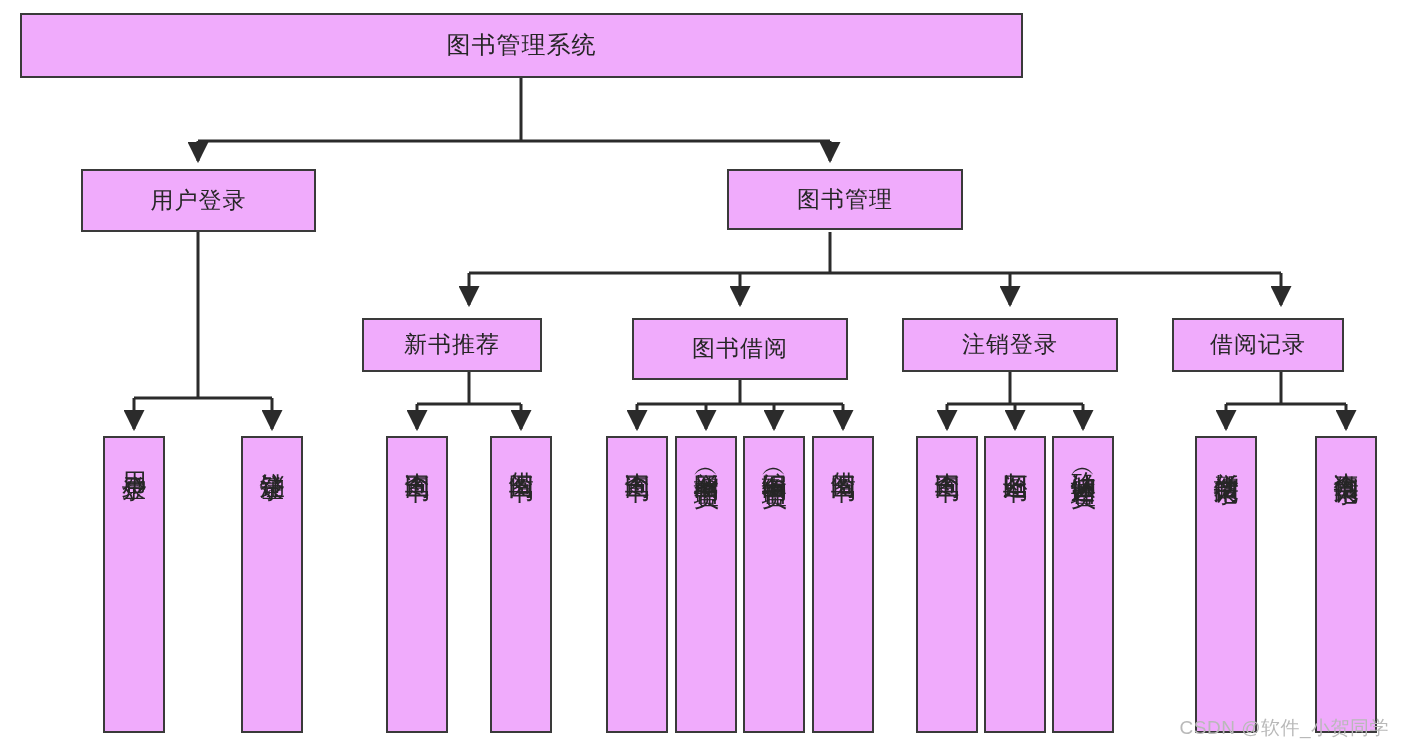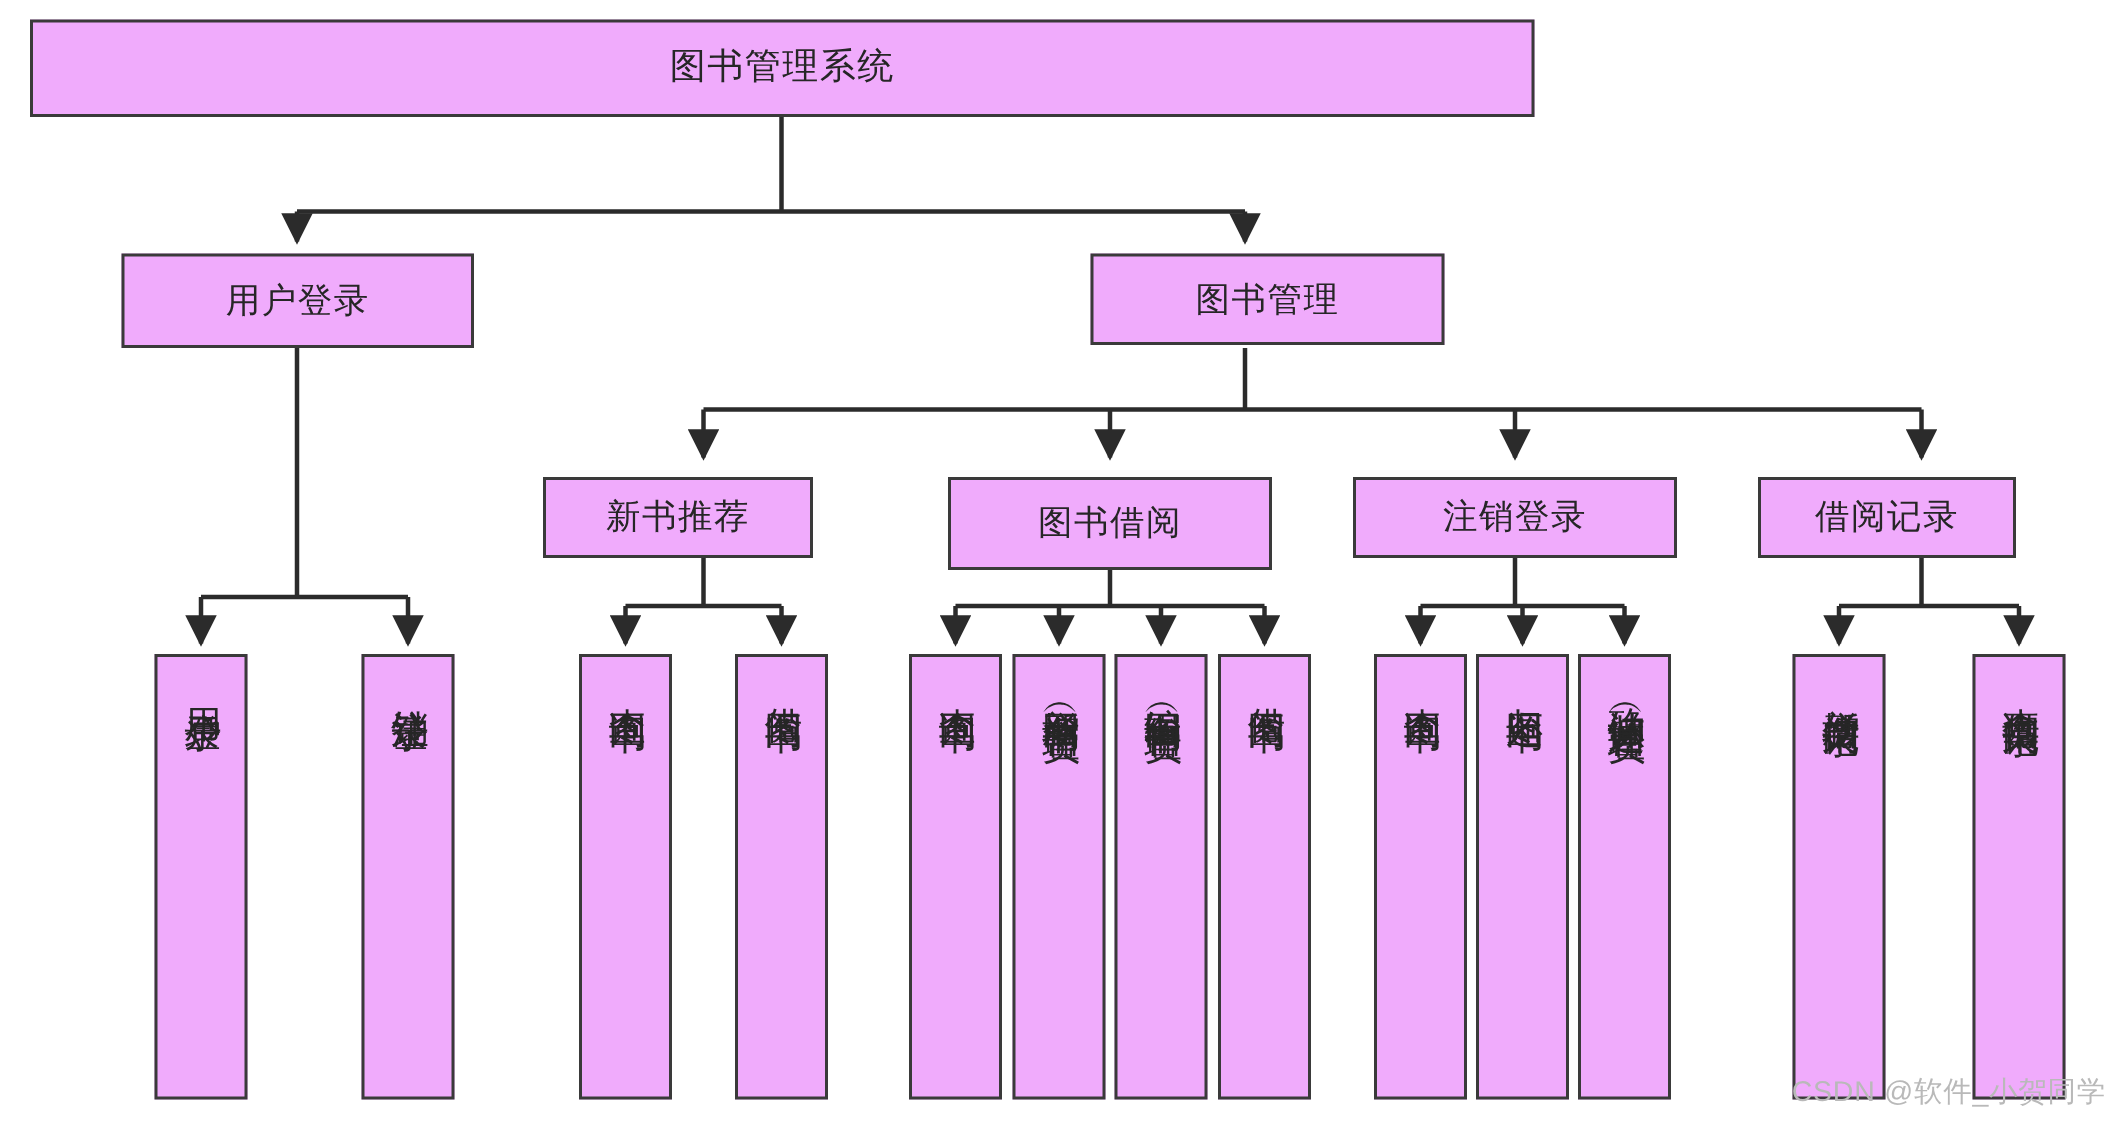--- a/index.html
+++ b/index.html
@@ -55,21 +55,21 @@
     writing-mode: vertical-rl;
     text-orientation: upright;
     font-size: 25px;
     line-height: 1.18;
     letter-spacing: 2px;
     color: #262626;
     white-space: nowrap;
   }
   .watermark {
     position: absolute;
-    right: 1px;
+    right: 16px;
     bottom: 6px;
     font-size: 19px;
     color: #b9b9b9;
     letter-spacing: 0.5px;
     z-index: 5;
     white-space: nowrap;
     text-align: right;
   }
 </style>
 </head>

